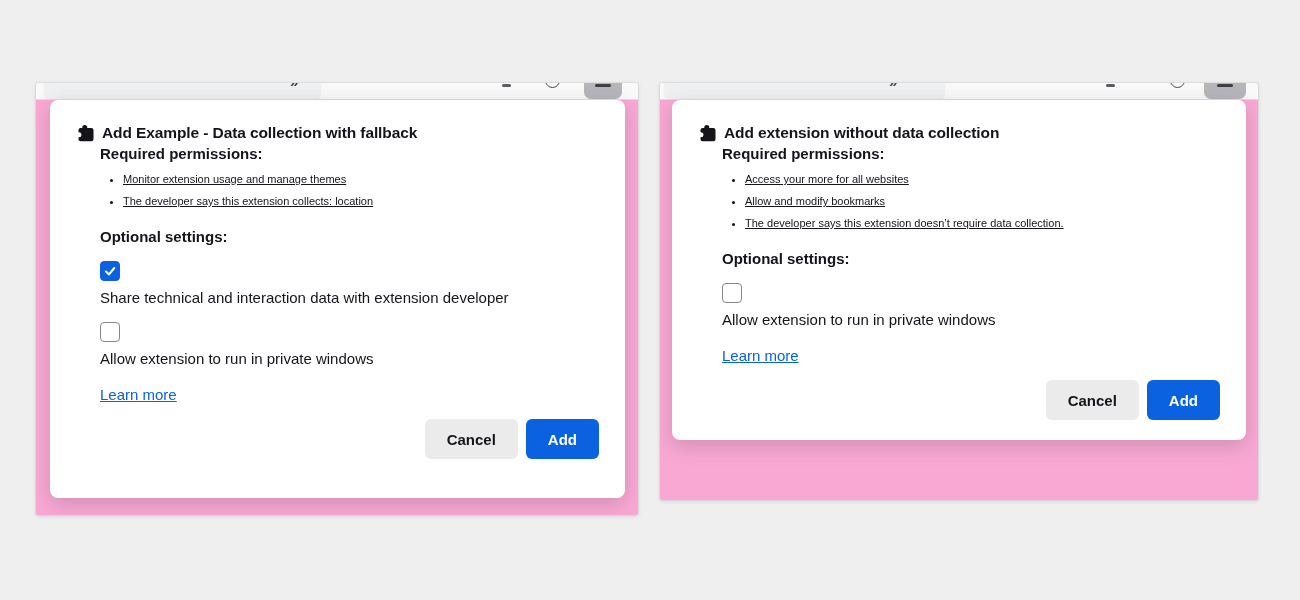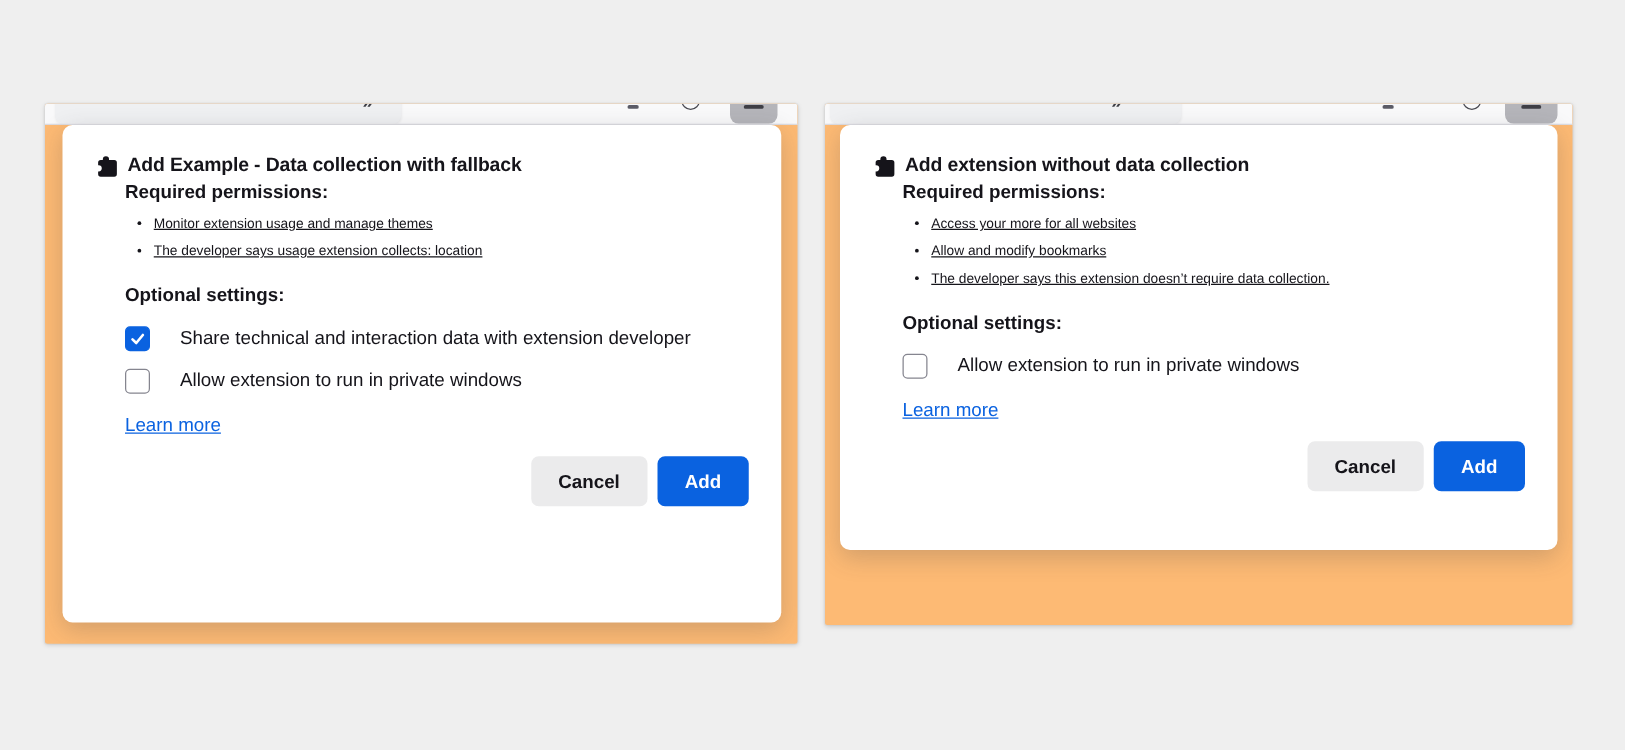--- a/index.html
+++ b/index.html
@@ -9,21 +9,21 @@
     background:#efefef;
     font-family:"Liberation Sans", sans-serif;
     color:#15141a;
     -webkit-font-smoothing:antialiased;
   }
   .stage { position:relative; width:1300px; height:600px; }
 
   
   .crop {
     position:absolute; overflow:hidden; border-radius:2px;
-    background:#fdba74;
+    background:#f9a8d4;
     box-shadow:0 1px 4px rgba(0,0,0,0.14), 0 0 0 1px rgba(0,0,0,0.03);
   }
   #crop-left  { left:36px;  top:83px; width:602px; height:432px; }
   #crop-right { left:660px; top:83px; width:598px; height:417px; }
 
   
   .toolbar {
     position:absolute; left:0; top:0; right:0; height:17px;
     background:#f9f9fa; border-bottom:1px solid #dcdce1; overflow:hidden;
   }
@@ -80,21 +80,21 @@
   }
 
   .content { margin-left:24px; }
   .sec-heading {
     margin:15px 0 4px; font-size:15px; font-weight:700; line-height:20px;
   }
   .content .sec-heading:first-child { margin-top:0; }
   ul.bullets { margin:0; padding-left:23px; }
   ul.bullets li { font-size:11px; line-height:22px;text-decoration:underline; }
 
-  .cb-row { display:flex; gap:24px; margin-top:13px; cursor:default; }
+  .cb-row { display:flex; gap:6px; margin-top:13px; cursor:default;flex-direction:column; }
   .cb {
     width:20px; height:20px; flex:none; margin-top:1px;
     border:1px solid #85858f; border-radius:4px; background:#fff;
     display:flex; align-items:center; justify-content:center;
   }
   .cb svg { display:none; }
   .cb.checked { background:var(--blue); border-color:var(--blue); }
   .cb.checked svg { display:block; }
   .cb-label { font-size:15px; line-height:21px; }
 
@@ -140,21 +140,21 @@
         <h1 class="dlg-title">Add Example - Data collection with fallback</h1>
       </div>
 
       <div class="content">
         <h2 class="sec-heading">Required permissions:</h2>
         <ul class="bullets">
           <li>Monitor extension usage and manage themes</li>
         </ul>
 
         <ul class="bullets">
-          <li>The developer says usage extension collects: location</li>
+          <li>The developer says this extension collects: location</li>
         </ul>
 
         <h2 class="sec-heading">Optional settings:</h2>
 
         <label class="cb-row">
           <span class="cb checked">
             <svg width="14" height="14" viewBox="0 0 14 14">
               <path d="M3 7.5 L6 10.4 L11.3 4" stroke="#ffffff" stroke-width="2.1" fill="none" stroke-linecap="round" stroke-linejoin="round"></path>
             </svg>
           </span>

